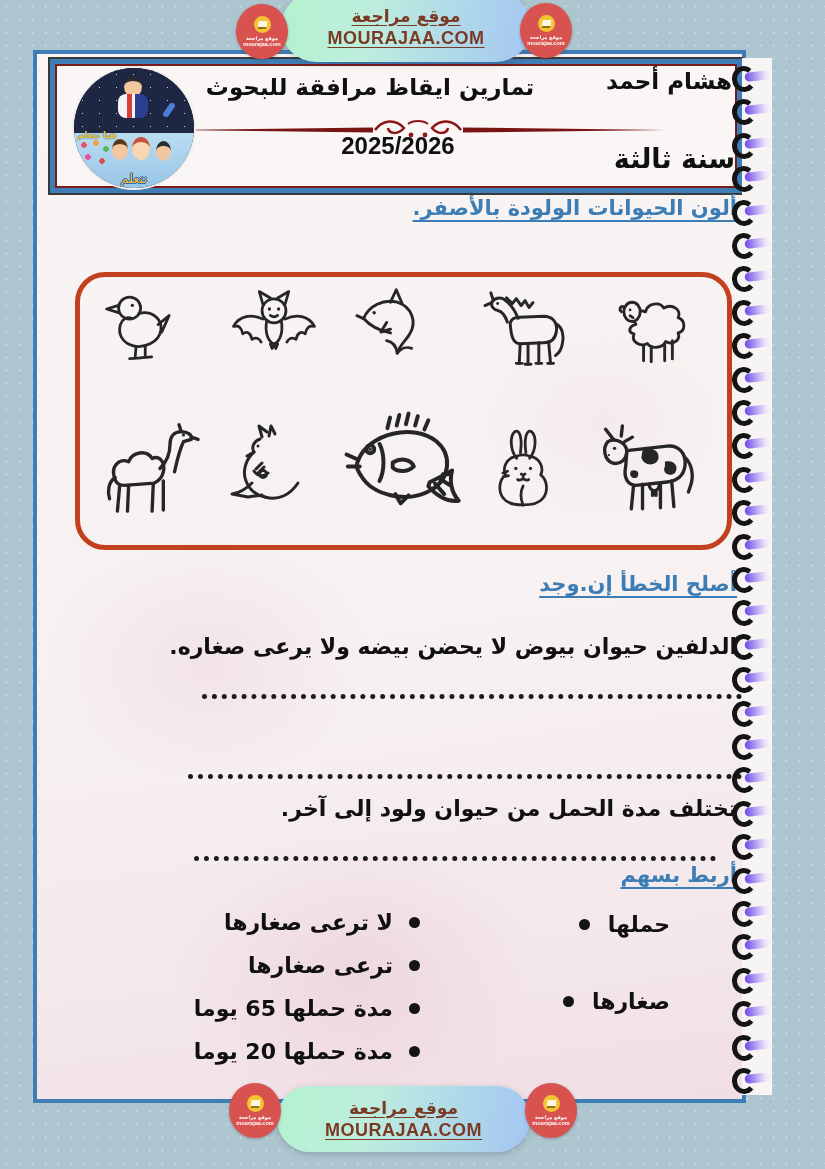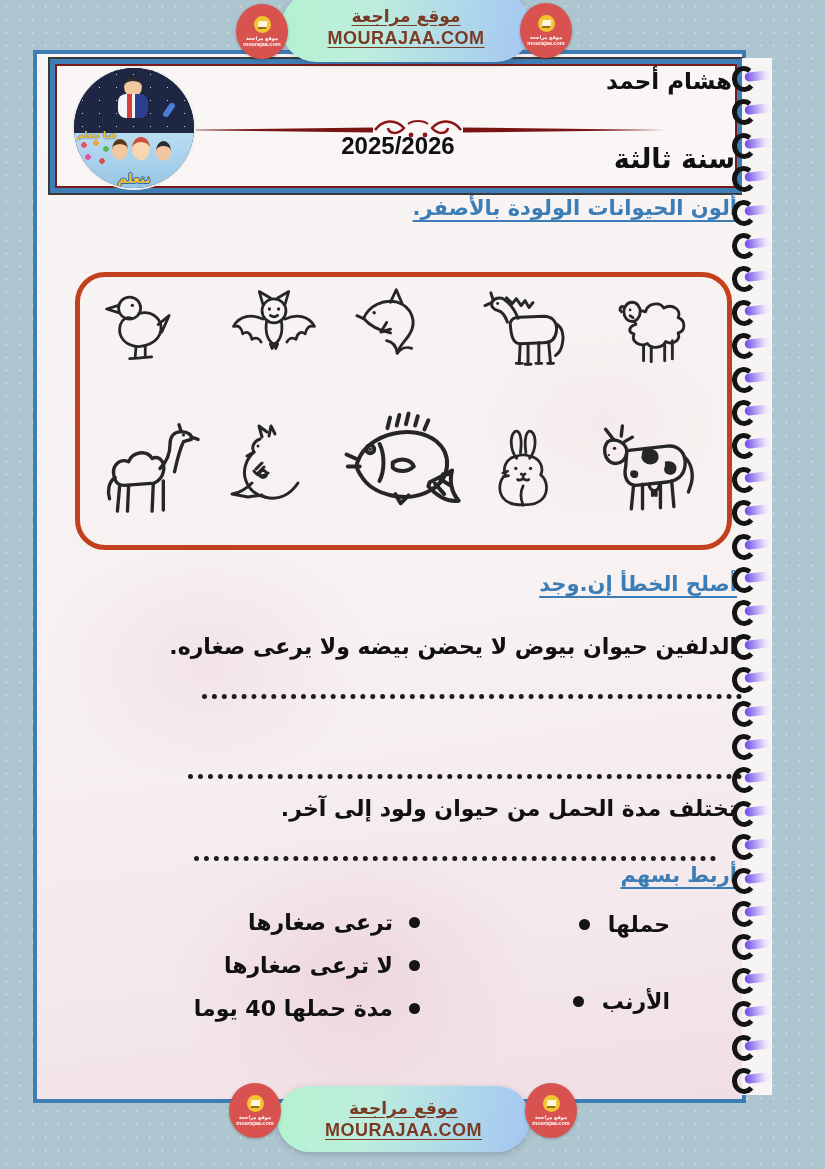--- a/index.html
+++ b/index.html
@@ -70,21 +70,21 @@
     background-image:radial-gradient(circle 3px at 6px 6px,#e84f6b 90%,rgba(0,0,0,0)),
       radial-gradient(circle 3px at 18px 4px,#f2a23c 90%,rgba(0,0,0,0)),
       radial-gradient(circle 3px at 28px 10px,#58b85e 90%,rgba(0,0,0,0)),
       radial-gradient(circle 3px at 10px 18px,#e84fa0 90%,rgba(0,0,0,0)),
       radial-gradient(circle 3px at 24px 22px,#d8504d 90%,rgba(0,0,0,0)),
       radial-gradient(circle 3px at 5px 29px,#f2d43c 90%,rgba(0,0,0,0));}
   .kid{position:absolute;border-radius:50%;}
   .k1{left:38px;top:6px;width:16px;height:16px;background:#f2c69f;border-top:5px solid #5a3517;}
   .k2{left:58px;top:4px;width:18px;height:18px;background:#f6d7b2;border-top:5px solid #c94f38;}
   .k3{left:82px;top:8px;width:15px;height:15px;background:#f2c69f;border-top:5px solid #2a2a33;}
-  .cap2{position:absolute;left:0;right:0;bottom:2px;text-align:center;font-size:13px;font-weight:bold;
+  .cap2{position:absolute;left:0;right:0;bottom:2px;text-align:center;font-size:13px;font-weight:normal;
     color:#f3c531;text-shadow:-1px 0 #2c5fae,1px 0 #2c5fae,0 1px #2c5fae,0 -1px #2c5fae;}
   
   .ex-title{position:absolute;right:88px;color:#3c7db6;font-weight:bold;font-size:21px;z-index:2;
     text-decoration:underline;text-decoration-thickness:2px;text-underline-offset:5px;direction:rtl;}
   .t-ex1{top:196px;} .t-ex2{top:572px;} .t-ex3{top:863px;}
   
   .animals-box{position:absolute;left:75px;top:272px;width:657px;height:278px;z-index:2;
     border:5px solid #c3401f;border-radius:30px;padding:6px 10px;box-sizing:border-box;
     display:flex;flex-direction:column;justify-content:space-between;}
   .a-row{display:flex;justify-content:space-around;align-items:center;}
@@ -165,20 +165,21 @@
     <span class="book">
         <i></i>
       </span>
     <span class="t1">موقع مراجعة</span>
     <span class="t2">mourajaa.com</span>
   </div>
 
   <div class="headbox"></div>
   <div class="author">هشام أحمد</div>
   <div class="grade">سنة ثالثة</div>
+  <div class="doc-title">تمارين ايقاظ مرافقة للبحوث</div>
   <div class="divider">
     <svg width="500" height="24" viewBox="0 0 500 24">
       <polygon points="2,12 205,9.5 205,14.5" fill="#7a1414"></polygon>
       <polygon points="498,12 295,9.5 295,14.5" fill="#7a1414"></polygon>
       <path d="M207,12 C215,1 228,1 236,10 C230,17 221,16 220,10 M293,12 C285,1 272,1 264,10 C270,17 279,16 280,10" stroke="#8c1616" stroke-width="2.5" fill="none"></path>
       <path d="M240,6 C245,2 255,2 260,6" stroke="#8c1616" stroke-width="2" fill="none"></path>
       <circle cx="243" cy="17" r="2.4" fill="#8c1616"></circle>
       <circle cx="257" cy="17" r="2.4" fill="#8c1616"></circle>
     </svg>
   </div>
@@ -341,37 +342,41 @@
   <div class="dotline d3"></div>
 
   <div class="ex-title t-ex3">أربط بسهم</div>
 
   <div class="match-right">
     <div class="row">
       <span class="m-text">حملها</span>
       <span class="bullet"></span>
     </div>
     <div class="row">
-      <span class="m-text">الأرنب</span>
+      <span class="m-text">صغارها</span>
       <span class="bullet"></span>
     </div>
   </div>
 
   <div class="match-left">
     <div class="row">
       <span class="bullet"></span>
+      <span class="m-text">لا ترعى صغارها</span>
+    </div>
+    <div class="row">
+      <span class="bullet"></span>
       <span class="m-text">ترعى صغارها</span>
     </div>
     <div class="row">
       <span class="bullet"></span>
-      <span class="m-text">لا ترعى صغارها</span>
-    </div>
-    <div class="row">
-      <span class="bullet"></span>
-      <span class="m-text">مدة حملها 40 يوما</span>
+      <span class="m-text">مدة حملها 65 يوما</span>
+    </div>
+    <div class="row">
+      <span class="bullet"></span>
+      <span class="m-text">مدة حملها 20 يوما</span>
     </div>
   </div>
 
   <div class="pill pill-bottom">
     <span class="ar">موقع مراجعة</span>
     <span class="en">MOURAJAA.COM</span>
   </div>
   <div class="badge" style="left:229px;top:1083px;">
     <span class="book">
         <i></i>

